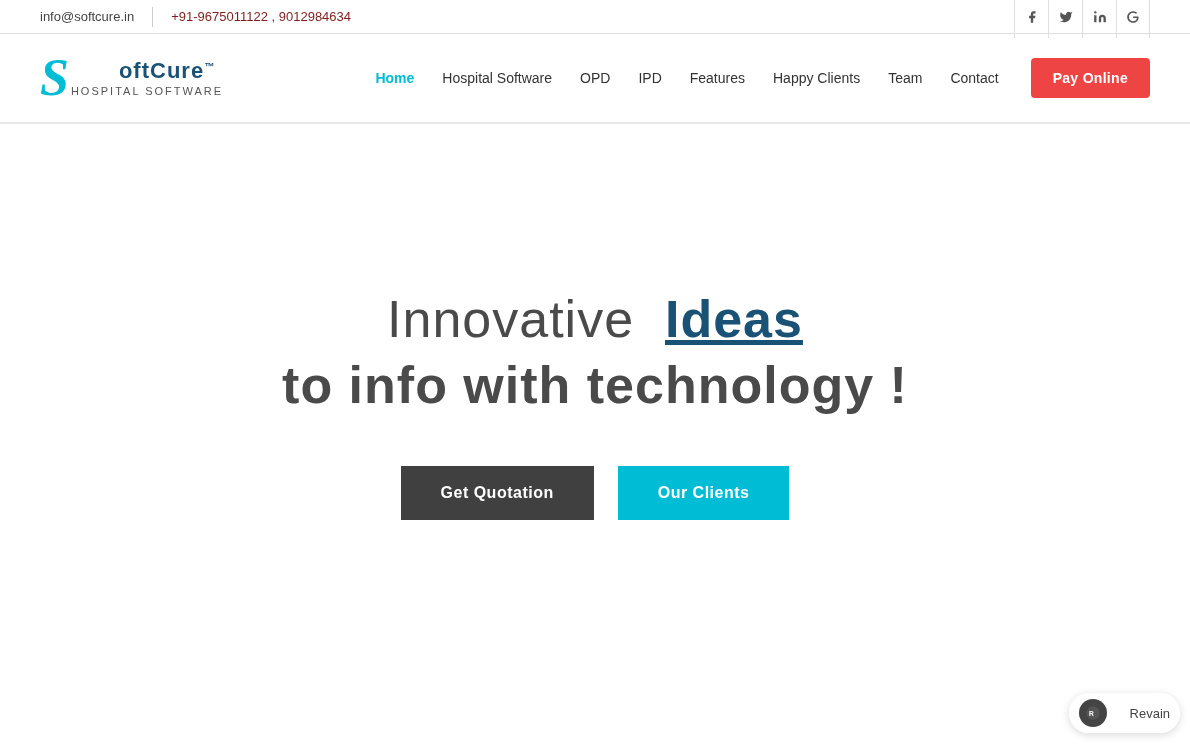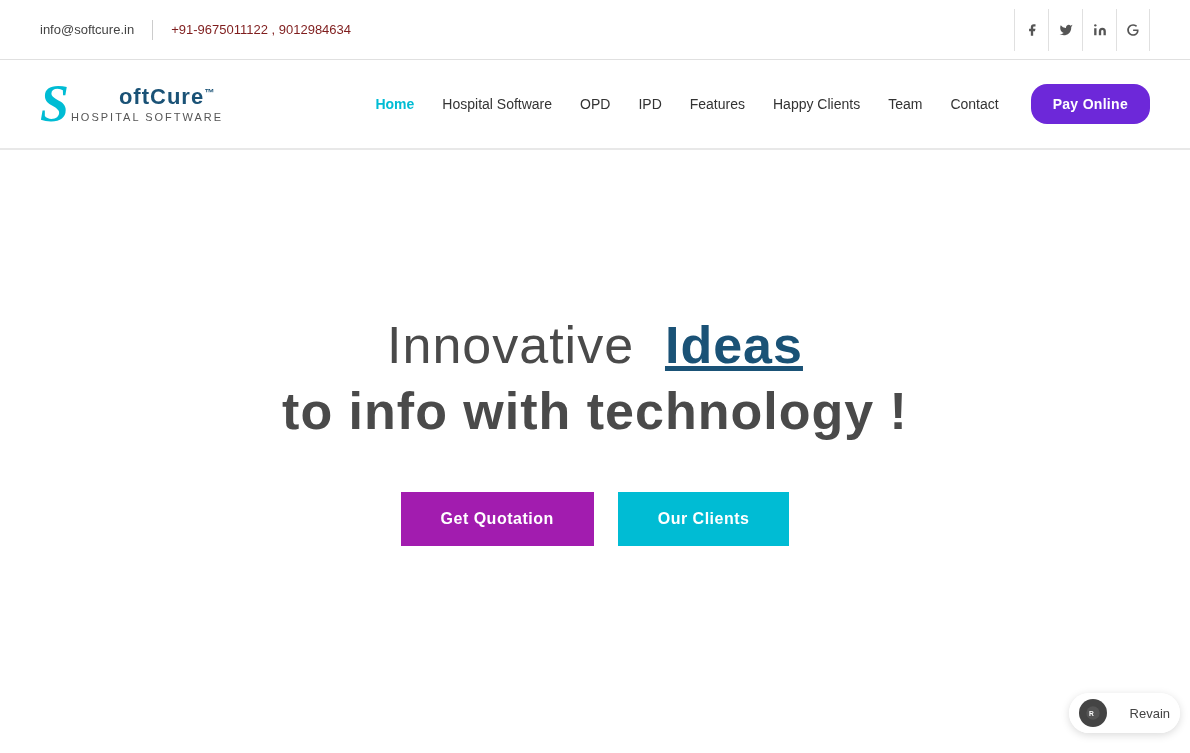--- a/index.html
+++ b/index.html
@@ -5,21 +5,21 @@
     * { margin: 0; padding: 0; box-sizing: border-box; }
     body { font-family: 'Segoe UI', Arial, sans-serif; background: #fff; width: 1190px; min-height: 753px; overflow-x: hidden; }
 
     
     .top-bar {
       background: #fff;
       border-bottom: 1px solid #e0e0e0;
       display: flex;
       align-items: center;
       padding: 0 40px;
-      height: 60px;
+      height: 34px;
       font-size: 13px;
       color: #444;
     }
     .top-bar-email { color: #444; }
     .top-bar-divider {
       width: 1px;
       height: 20px;
       background: #ccc;
       margin: 0 18px;
     }
@@ -103,27 +103,27 @@
       color: #333;
       font-size: 14px;
       padding: 8px 14px;
       display: block;
       font-weight: 500;
       transition: color 0.2s;
     }
     .nav-links li a.active { color: #00bcd4; font-weight: 600; }
 
     .pay-online-btn {
-      background: #6d28d9;
+      background: #ef4444;
       color: #fff;
       border: none;
       padding: 12px 22px;
       font-size: 14px;
       font-weight: 600;
-      border-radius: 16px;
+      border-radius: 4px;
       cursor: pointer;
       margin-left: 18px;
       white-space: nowrap;
       letter-spacing: 0.3px;
     }
 
     
     .hero {
       background: #fff;
       display: flex;
@@ -155,21 +155,21 @@
       letter-spacing: 1px;
       line-height: 1.2;
       margin-bottom: 50px;
     }
     .hero-buttons {
       display: flex;
       gap: 24px;
       align-items: center;
     }
     .btn-quotation {
-      background: #a21caf;
+      background: #404040;
       color: #fff;
       border: none;
       padding: 18px 40px;
       font-size: 16px;
       font-weight: 600;
       cursor: pointer;
       letter-spacing: 0.5px;
     }
     .btn-clients {
       background: #00bcd4;

